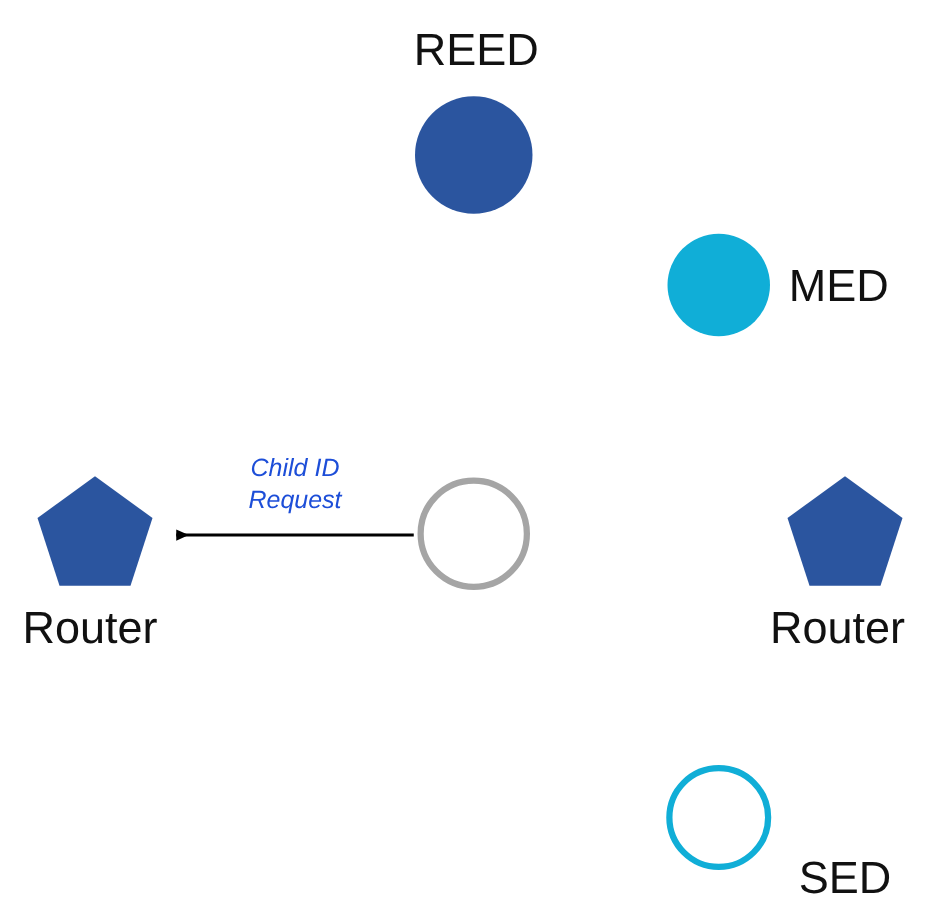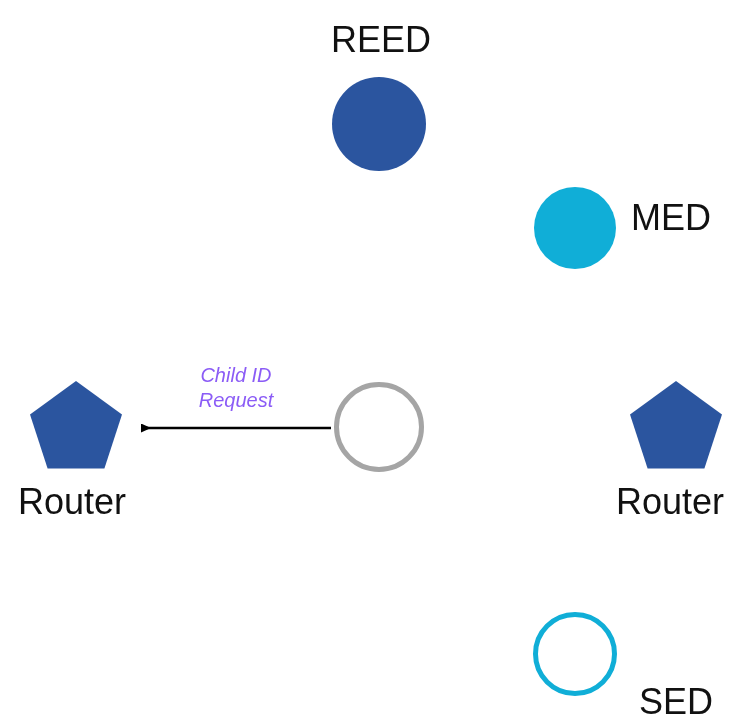--- a/index.html
+++ b/index.html
@@ -27,21 +27,21 @@
     color: #111111;
     font-family: "Liberation Sans", sans-serif;
     font-size: 36px;
     line-height: 36px;
     letter-spacing: 0px;
     white-space: nowrap;
     user-select: none;
   }
   .edge-label {
     position: absolute;
-    color: #8b5cf6;
+    color: #1d4ed8;
     font-family: "Liberation Sans", sans-serif;
     font-style: italic;
     font-size: 20px;
     line-height: 25px;
     text-align: center;
     white-space: pre-line;
     user-select: none;
   }
   .disc {
     border-radius: 50%;
@@ -65,21 +65,21 @@
 <div id="diagram-root">
 
   <div class="node" style="left:332px; top:77px; width:94px; height:94px;">
     <div class="disc" style="width:94px; height:94px; background:#2B559F;"></div>
   </div>
   <div class="label" style="left:331px; top:22px;">REED</div>
 
   <div class="node" style="left:534px; top:187px; width:82px; height:82px;">
     <div class="disc" style="width:82px; height:82px; background:#10AED7;"></div>
   </div>
-  <div class="label" style="left:631px; top:200px;">MED</div>
+  <div class="label" style="left:631px; top:211px;">MED</div>
 
   <div class="node" style="left:26px; top:375px; width:100px; height:100px;">
     <svg class="shape" width="100" height="100" viewBox="0 0 100 100">
       <polygon points="50,6 96,39.4 78.4,93.6 21.6,93.6 4,39.4" fill="#2B559F"></polygon>
     </svg>
   </div>
   <div class="label" style="left:18px; top:484px;">Router</div>
 
   <div class="node" style="left:626px; top:375px; width:100px; height:100px;">
     <svg class="shape" width="100" height="100" viewBox="0 0 100 100">

